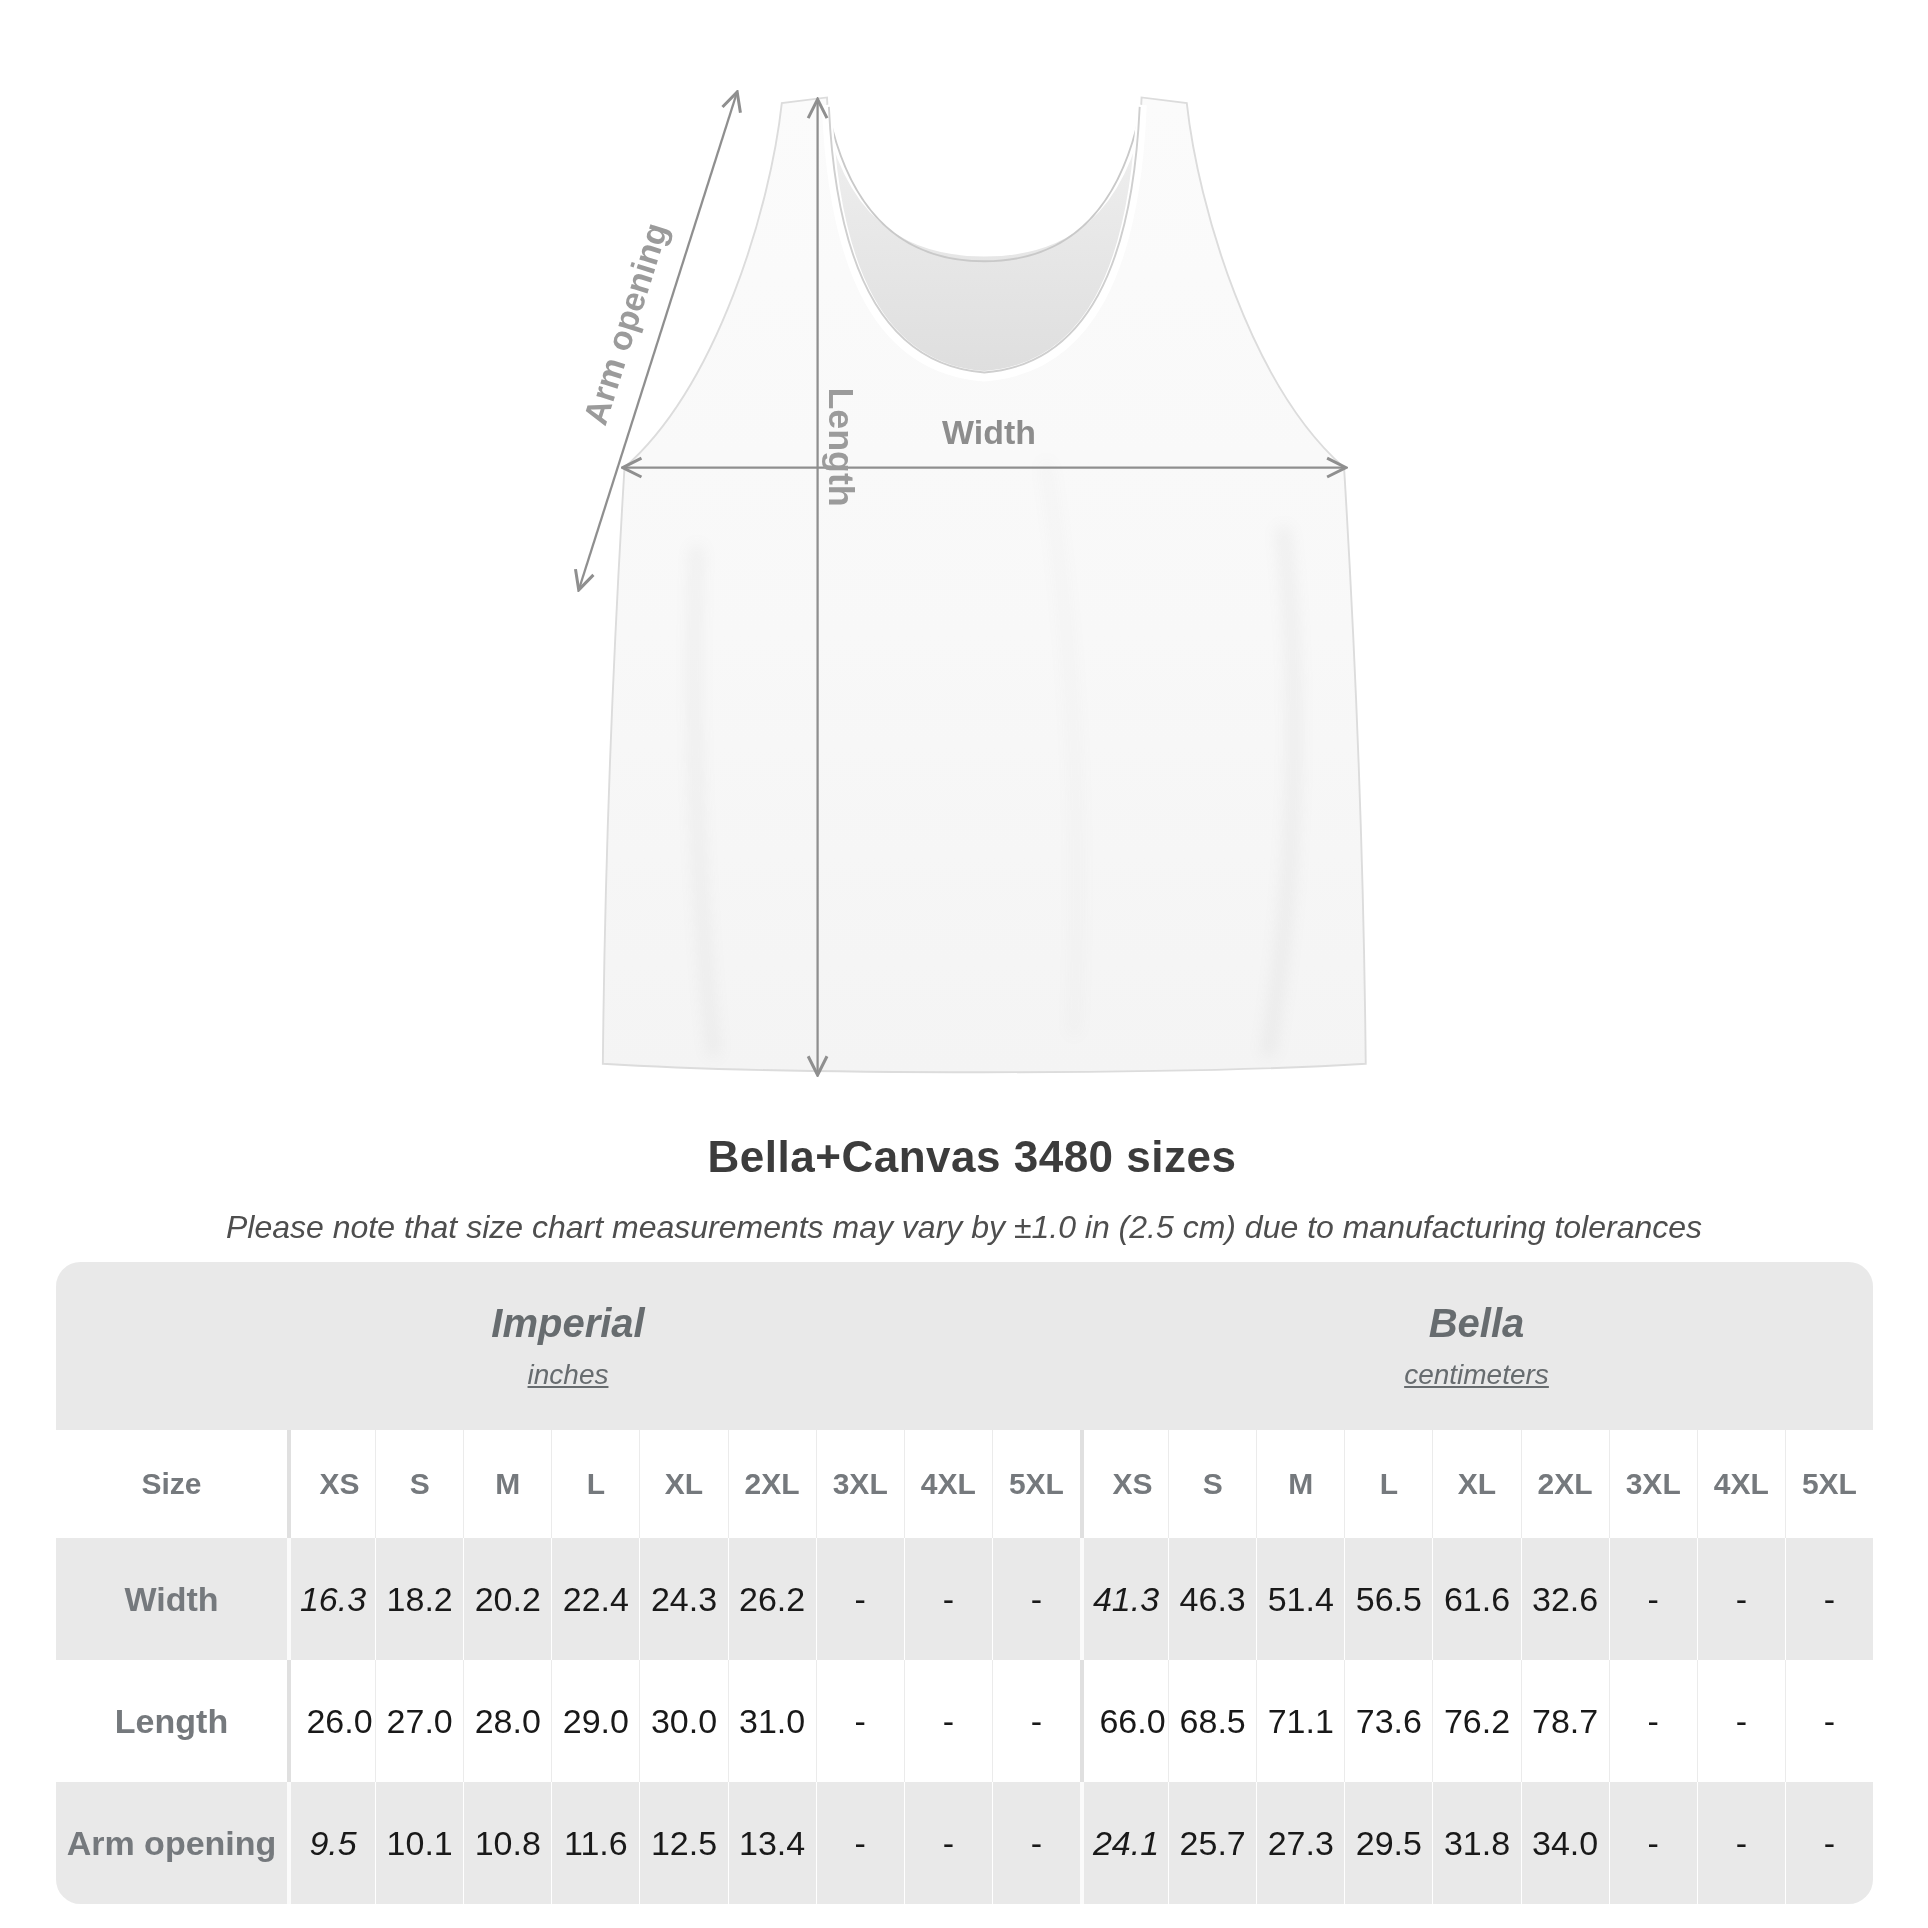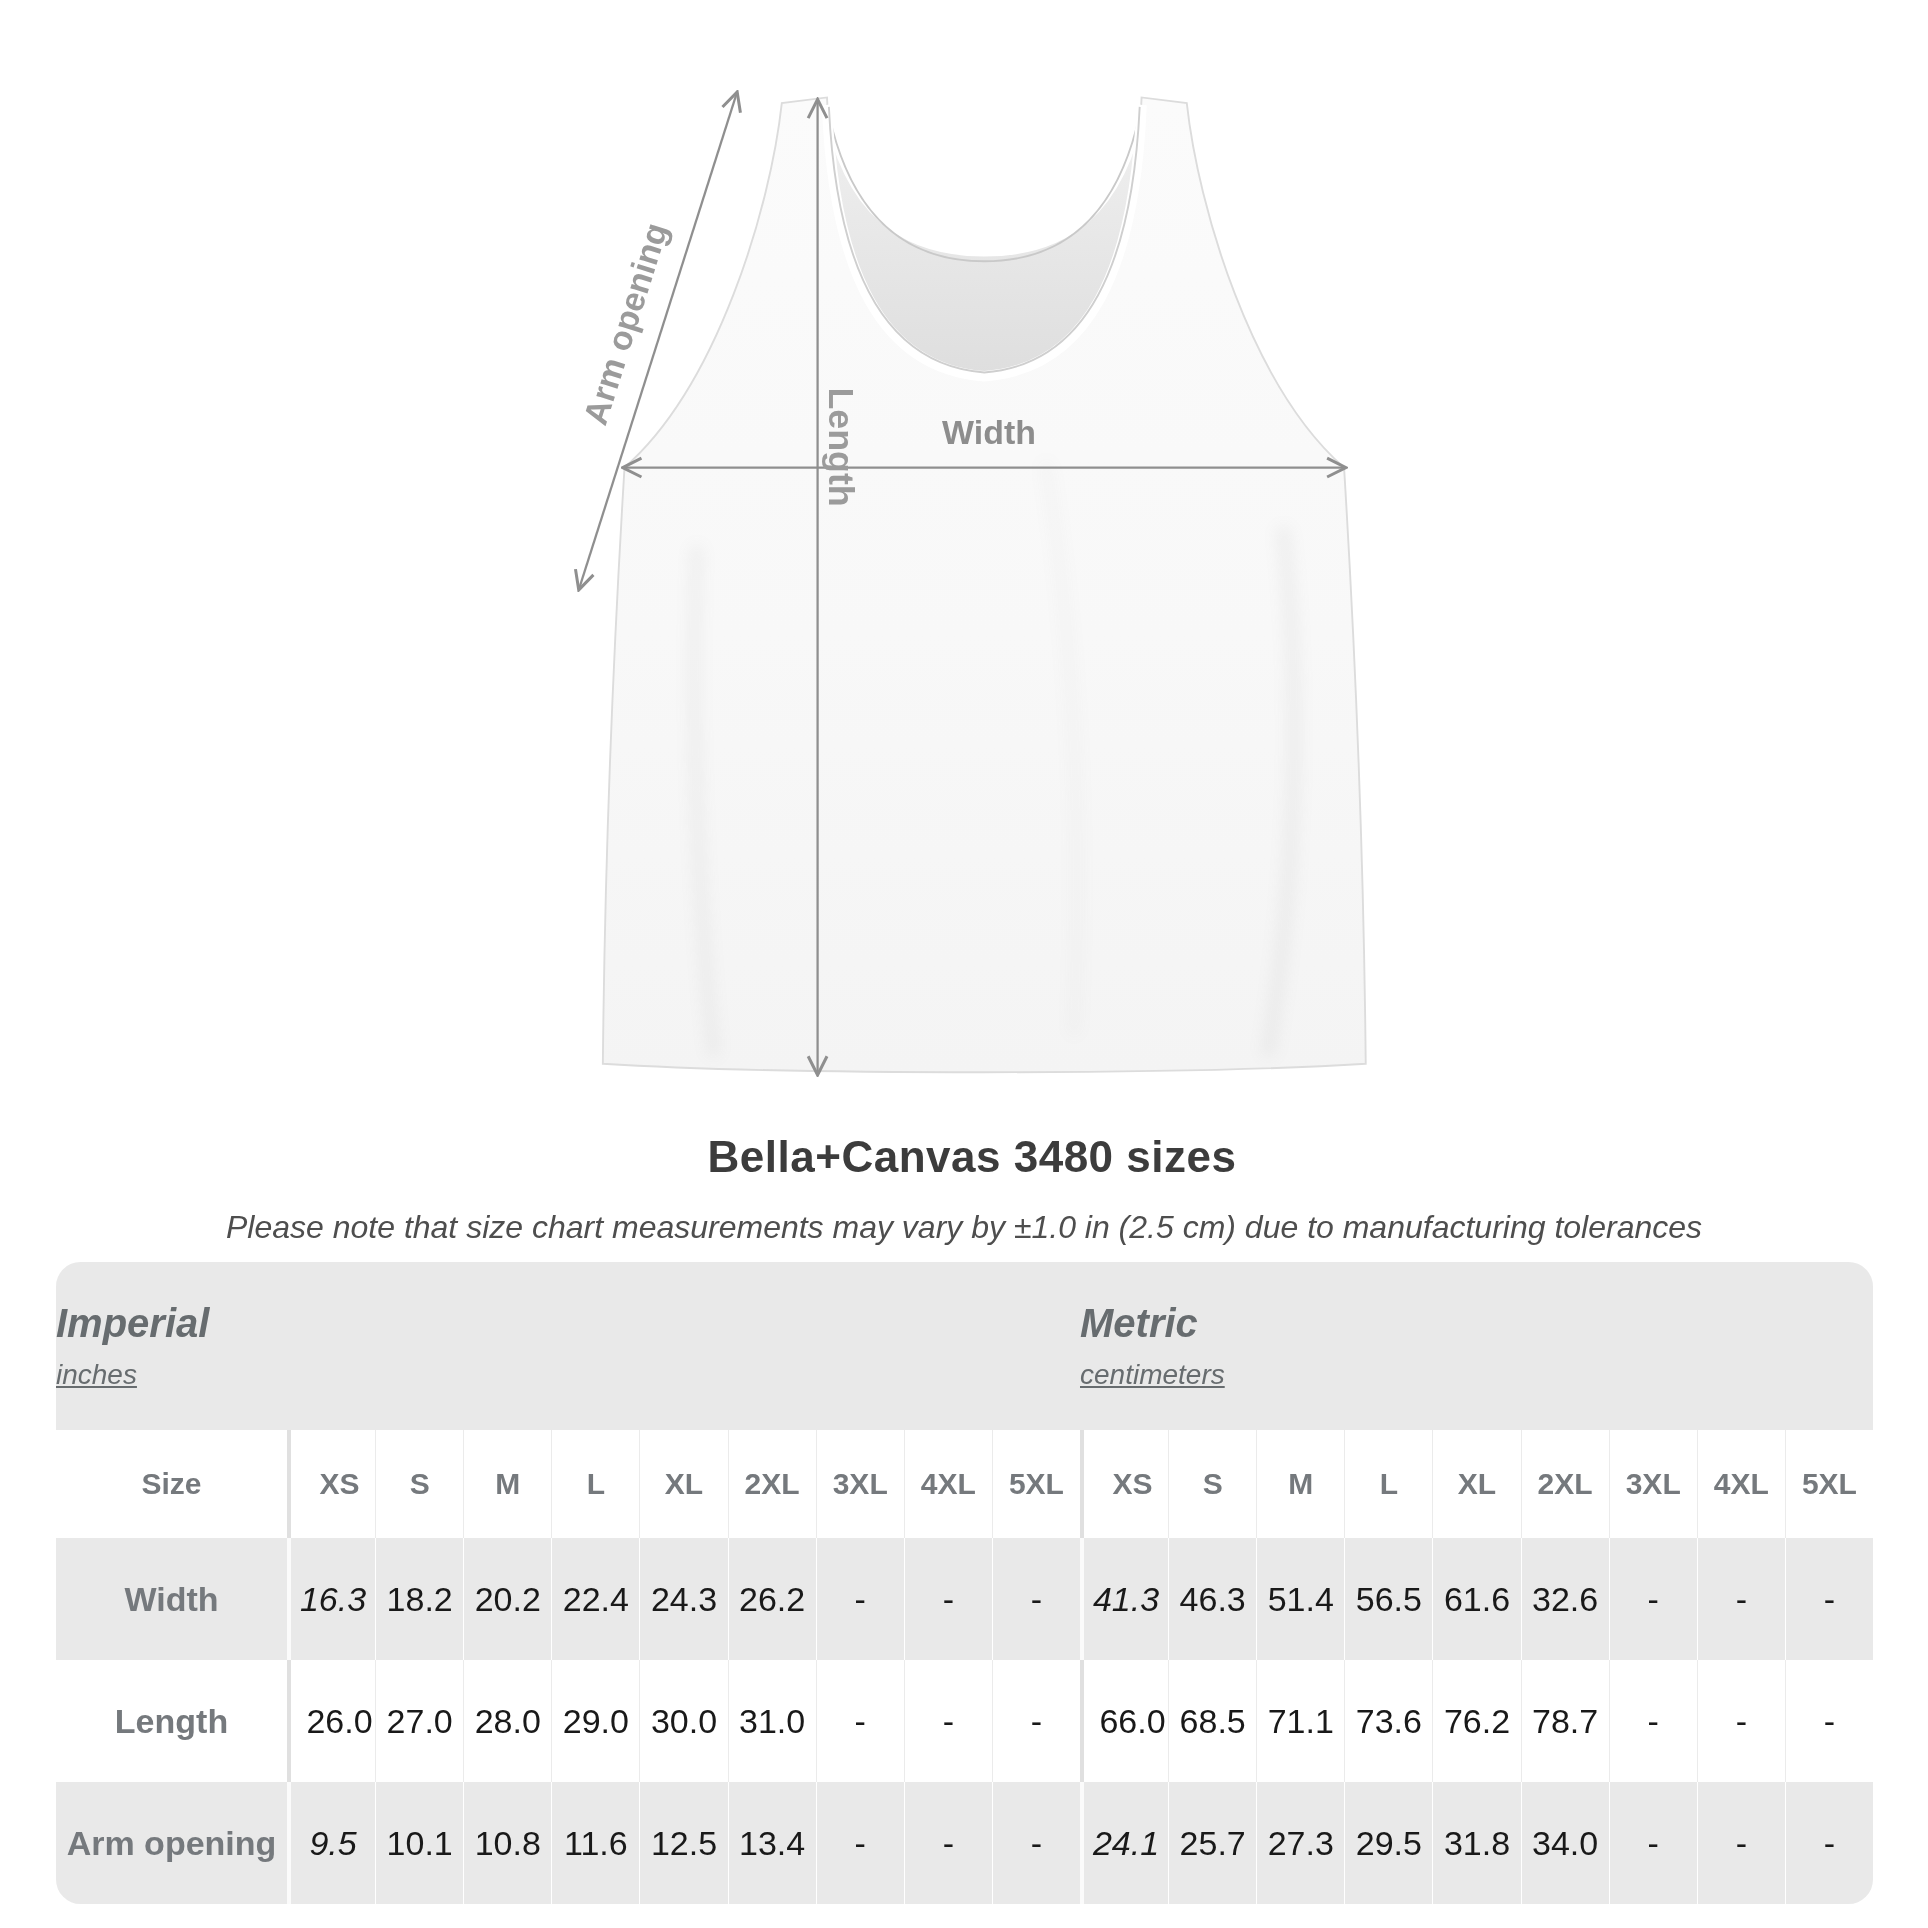--- a/index.html
+++ b/index.html
@@ -13,21 +13,21 @@
   .chart-title{position:absolute;left:0;top:1132px;width:100%;text-align:center;
     font-size:44px;font-weight:bold;color:#3c3c3c;letter-spacing:0.5px;padding-left:8px;}
   .chart-subtitle{position:absolute;left:0;top:1209px;width:100%;text-align:center;
     font-style:italic;font-size:32px;color:#4e4e4e;}
 
   
   .size-table{position:absolute;left:56px;top:1262px;width:1817px;
     display:grid;grid-template-columns:231px repeat(18,1fr);
     grid-template-rows:168px 108px 122px 122px 122px;
     border-radius:24.5px;overflow:hidden;}
-  .band{background:#e9e9e9;display:flex;flex-direction:column;align-items:flex-start;
+  .band{background:#e9e9e9;display:flex;flex-direction:column;align-items:center;
     justify-content:center;gap:13px;}
   .band-left{grid-column:1/11;}
   .band-right{grid-column:11/20;}
   .unit-name{font-size:40px;font-weight:bold;font-style:italic;color:#676c6f;}
   .unit-sub{font-size:28px;font-style:italic;color:#676c6f;text-decoration:underline;}
 
   .cell{display:flex;align-items:center;justify-content:center;
     border-left:0.9px solid transparent;}
   .cell.first{border-left:none;}
   .w{background:#ffffff;border-left-color:#ebebeb;}
@@ -105,21 +105,21 @@
 
   <div class="chart-title">Bella+Canvas 3480 sizes</div>
   <div class="chart-subtitle">Please note that size chart measurements may vary by ±1.0 in (2.5 cm) due to manufacturing tolerances</div>
 
   <div class="size-table" id="size-grid">
     <div class="band band-left">
       <div class="unit-name">Imperial</div>
       <div class="unit-sub">inches</div>
     </div>
     <div class="band band-right">
-      <div class="unit-name">Metric</div>
+      <div class="unit-name">Bella</div>
       <div class="unit-sub">centimeters</div>
     </div>
 
   <div class="cell w head first">Size</div>
       <div class="cell w head maj">XS</div>
       <div class="cell w head">S</div>
       <div class="cell w head">M</div>
       <div class="cell w head">L</div>
       <div class="cell w head">XL</div>
       <div class="cell w head">2XL</div>

